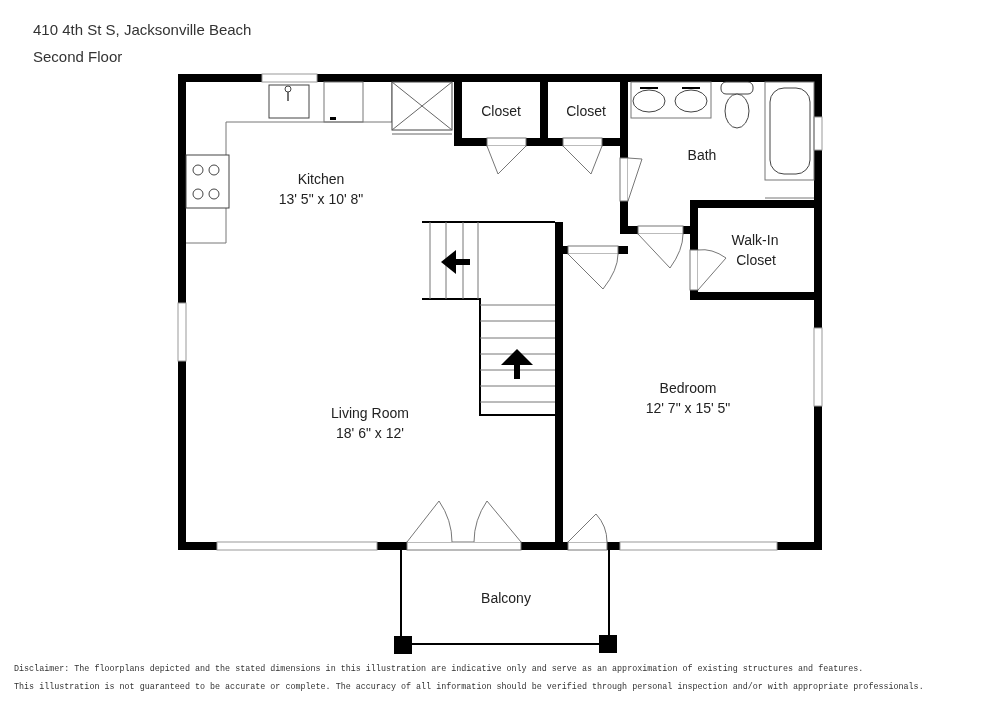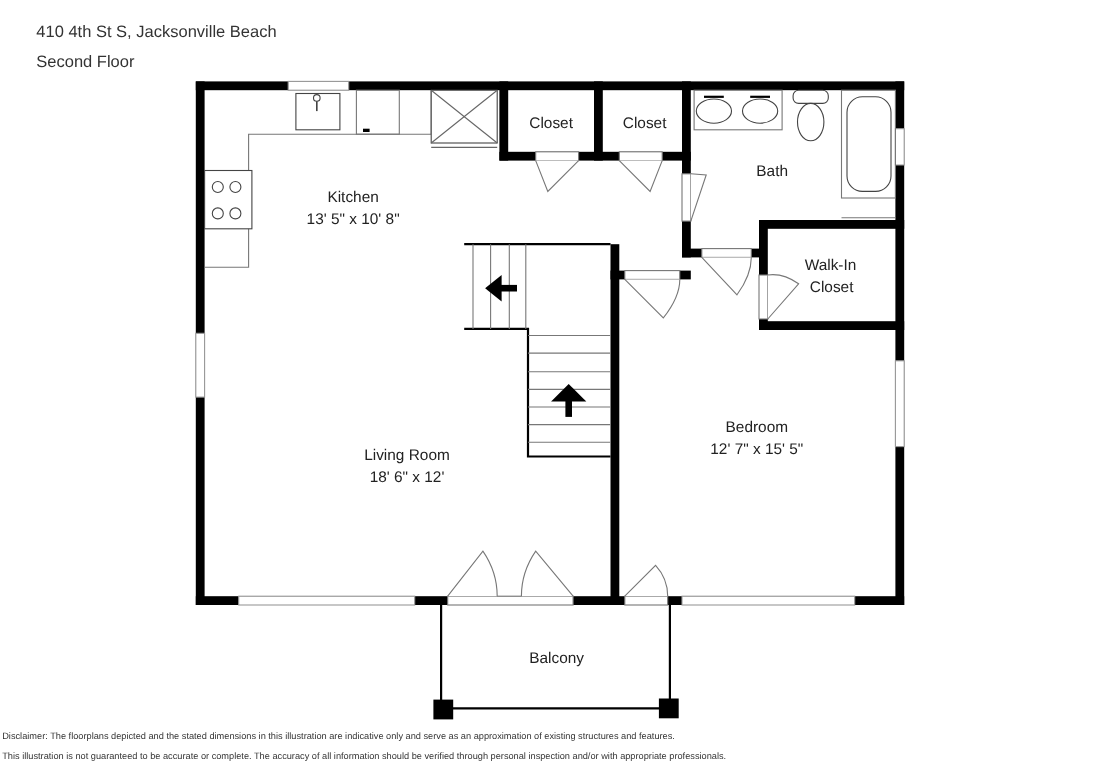--- a/index.html
+++ b/index.html
@@ -1,18 +1,18 @@
 <!DOCTYPE html>
 <html><head>
 <meta charset="utf-8">
 <style>
   html, body { margin: 0; padding: 0; background: #ffffff; }
   body { width: 1000px; height: 707px; position: relative; overflow: hidden; font-family: "Liberation Sans", sans-serif; color: #222; }
   .hdr { position: absolute; left: 14px; font-size: 15px; color: #333; white-space: nowrap; margin-left: 19px; }
-  .disc { position: absolute; left: 2px; font-size: 8.4px; color: #333; white-space: nowrap; }
+  .disc { position: absolute; left: 14px; font-size: 8.4px; color: #333; white-space: nowrap; font-family: Liberation Mono, monospace; }
   svg { position: absolute; left: 0; top: 0; }
   .lbl { font-family: "Liberation Sans", sans-serif; font-size: 14px; fill: #222; text-anchor: middle; }
   .w { fill: #000; }
   .win { fill: #fff; stroke: #999; stroke-width: 1; }
   .thin { fill: none; stroke: #777; stroke-width: 1; }
   .fix { fill: #fff; stroke: #444; stroke-width: 1; }
   .door { fill: #fff; stroke: #777; stroke-width: 1; }
 </style>
 </head>
 <body>

